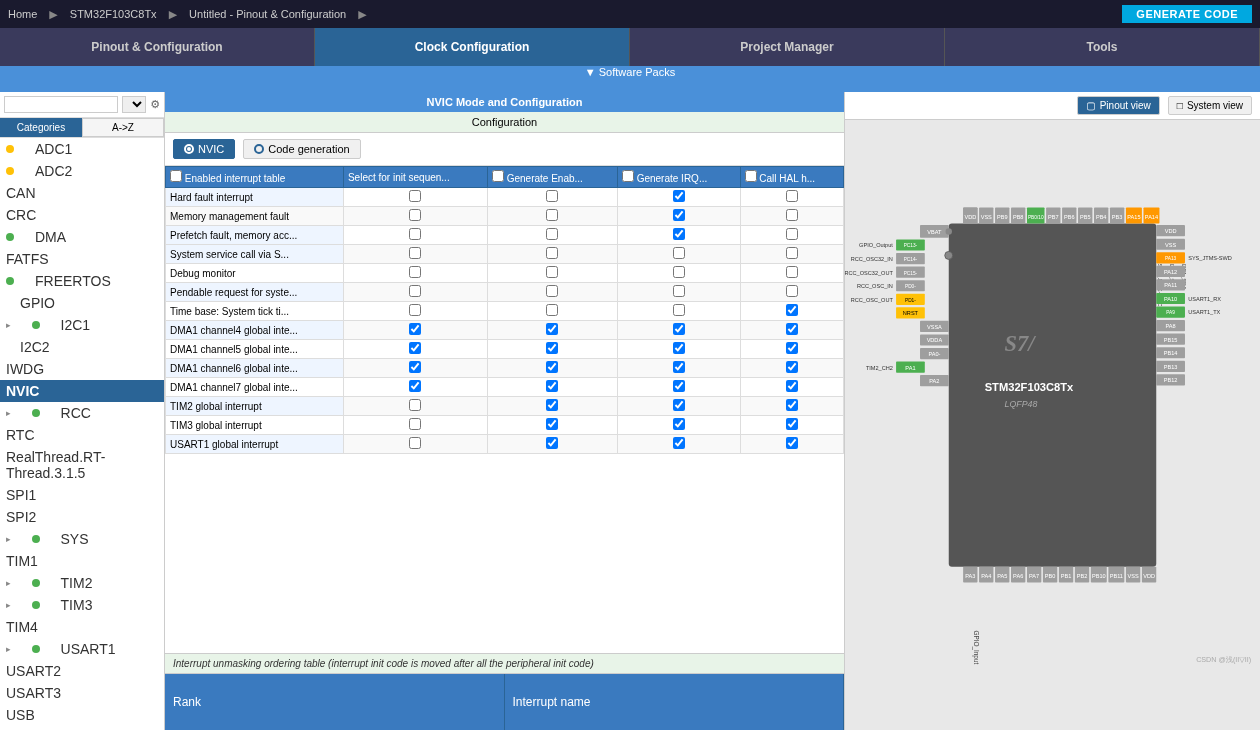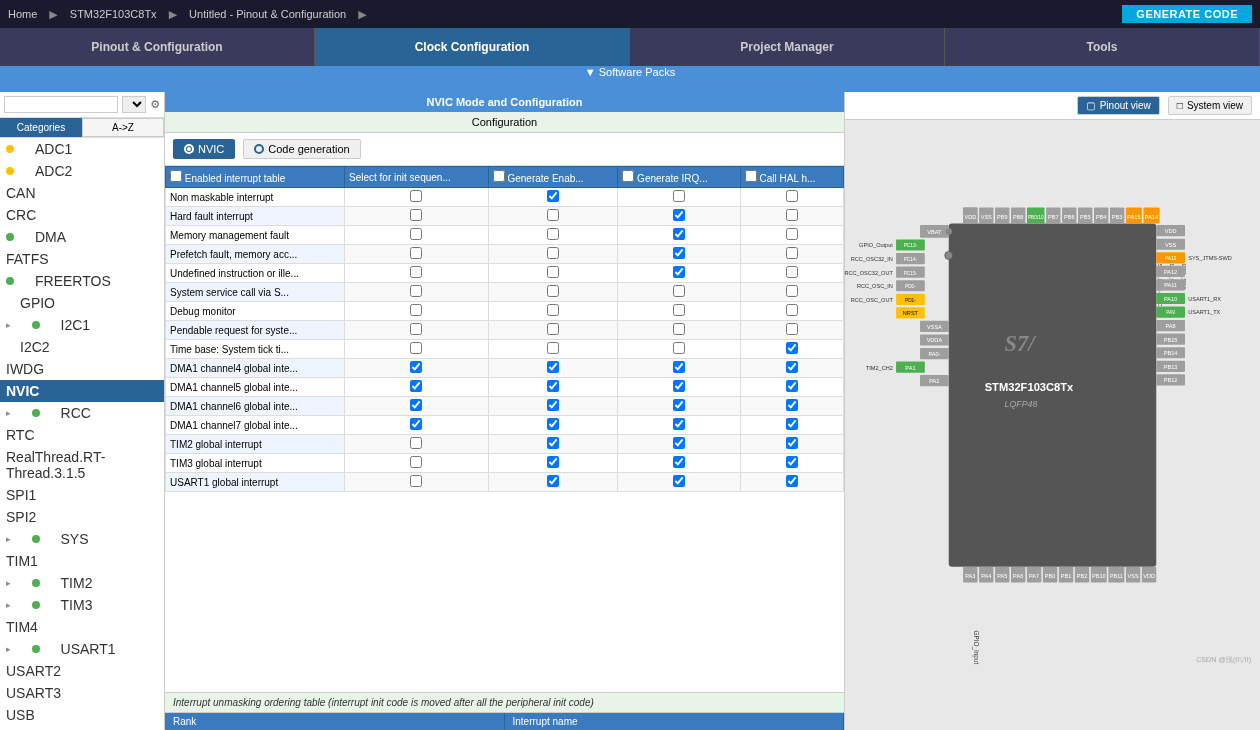--- a/index.html
+++ b/index.html
@@ -273,22 +273,22 @@
     .rank-table {
       border-top: 1px solid #ccc;
     }
     .rank-header {
       display: flex;
       background: #3a7abf;
     }
     .rank-header-cell {
       flex: 1;
       color: white;
-      padding: 3px 8px;
-      font-size: 10px;
+      padding: 21px 8px;
+      font-size: 12px;
       border-right: 1px solid #2a6496;
     }
 
     
     .chip-panel {
       flex: 1;
       background: #e8e8e8;
       position: relative;
       overflow: hidden;
     }
@@ -510,49 +510,35 @@
               <tr id="nvic-table-head">
                   <th><input type="checkbox" style=""> Enabled interrupt table</th>
                   <th>Select for init sequen...</th>
                   <th><input type="checkbox" style=""> Generate Enab...</th>
                   <th><input type="checkbox" style=""> Generate IRQ...</th>
                   <th><input type="checkbox" style=""> Call HAL h...</th>
                 </tr>
             </thead>
             <tbody id="nvic-table-body">
                 <tr>
-                  <td>Non maskable interrupt</td>
-                  <td class="checkbox-cell"><input type="checkbox" style=""></td>
-                  <td class="checkbox-cell"><input type="checkbox" checked="" style=""></td>
-                  <td class="checkbox-cell"><input type="checkbox" style=""></td>
-                  <td class="checkbox-cell"><input type="checkbox" style=""></td>
-                </tr>
-                <tr>
                   <td style="background: rgb(238, 245, 255);">Hard fault interrupt</td>
                   <td class="checkbox-cell"><input type="checkbox" style=""></td>
                   <td class="checkbox-cell"><input type="checkbox" style=""></td>
                   <td class="checkbox-cell"><input type="checkbox" checked="" style=""></td>
                   <td class="checkbox-cell"><input type="checkbox" style=""></td>
                 </tr>
                 <tr>
                   <td>Memory management fault</td>
                   <td class="checkbox-cell"><input type="checkbox" style=""></td>
                   <td class="checkbox-cell"><input type="checkbox" style=""></td>
                   <td class="checkbox-cell"><input type="checkbox" checked="" style=""></td>
                   <td class="checkbox-cell"><input type="checkbox" style=""></td>
                 </tr>
                 <tr>
                   <td style="background: rgb(238, 245, 255);">Prefetch fault, memory acc...</td>
-                  <td class="checkbox-cell"><input type="checkbox" style=""></td>
-                  <td class="checkbox-cell"><input type="checkbox" style=""></td>
-                  <td class="checkbox-cell"><input type="checkbox" checked="" style=""></td>
-                  <td class="checkbox-cell"><input type="checkbox" style=""></td>
-                </tr>
-                <tr>
-                  <td>Undefined instruction or ille...</td>
                   <td class="checkbox-cell"><input type="checkbox" style=""></td>
                   <td class="checkbox-cell"><input type="checkbox" style=""></td>
                   <td class="checkbox-cell"><input type="checkbox" checked="" style=""></td>
                   <td class="checkbox-cell"><input type="checkbox" style=""></td>
                 </tr>
                 <tr>
                   <td style="background: rgb(238, 245, 255);">System service call via S...</td>
                   <td class="checkbox-cell"><input type="checkbox" style=""></td>
                   <td class="checkbox-cell"><input type="checkbox" style=""></td>
                   <td class="checkbox-cell"><input type="checkbox" style=""></td>

